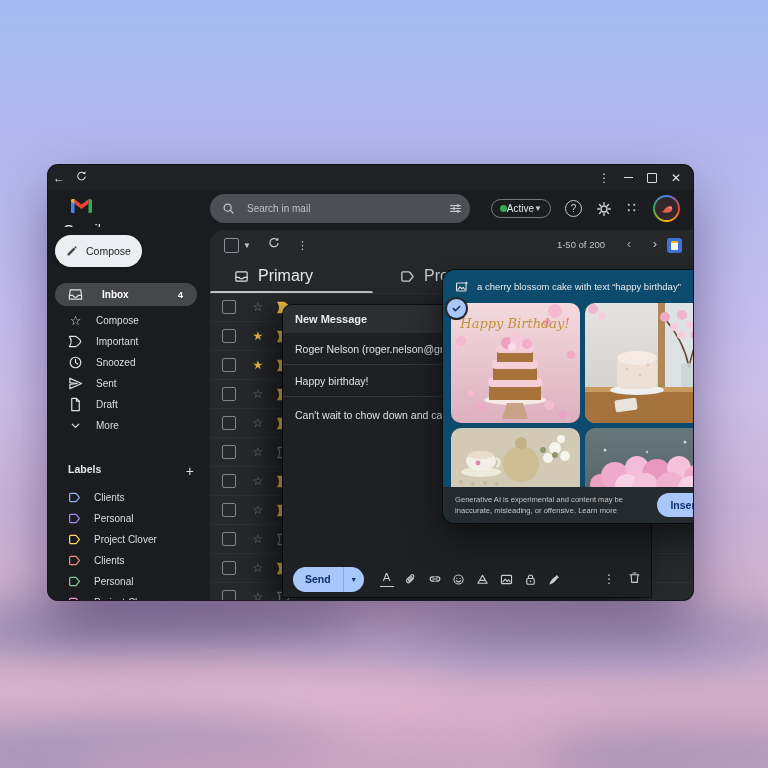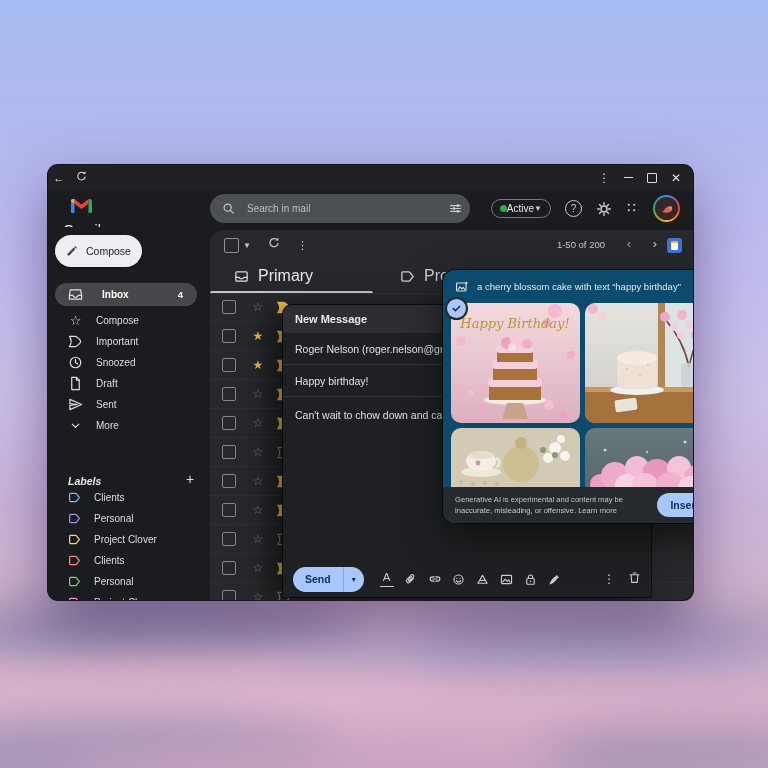--- a/index.html
+++ b/index.html
@@ -62,22 +62,22 @@
               background:#eceef3;color:#222;font-size:10.5px;display:flex;align-items:center;
               justify-content:center;gap:8px;box-shadow:0 1px 3px rgba(0,0,0,.4);}
   .navlist{position:absolute;left:0;top:52px;right:0;}
   .navitem{height:21px;display:flex;align-items:center;padding-left:20px;color:#dcdfe3;font-size:10px;gap:13px;}
   .navitem .nlabel{white-space:nowrap;}
   .inboxpill{position:absolute;left:7px;top:4px;width:142px;height:23px;border-radius:12px;
              background:#45474b;display:flex;align-items:center;padding-left:13px;gap:19px;
              color:#fff;font-size:10px;font-weight:bold;box-sizing:border-box;}
   .inboxcount{margin-left:auto;margin-right:14px;font-size:9.5px;font-weight:bold;}
   .navspacer{height:27px;}
-  .labelshdr{height:24px;display:flex;align-items:flex-end;padding:0 16px 0 20px;color:#e3e6e9;
-             font-size:10.5px;font-weight:bold;font-style:italic;}
+  .labelshdr{height:24px;display:flex;align-items:flex-start;padding:0 16px 0 20px;color:#e3e6e9;
+             font-size:10.5px;font-weight:bold;}
   .labelplus{margin-left:auto;font-size:14px;font-weight:normal;color:#dcdfe3;}
   .ic15{width:15px;height:15px;flex:none;}
   .ic13{width:13px;height:13px;flex:none;}
 
   
   .mainpane{flex:1;position:relative;margin-top:3px;background:#26282b;border-top-left-radius:14px;overflow:hidden;}
   .listtoolbar{position:absolute;left:0;top:0;right:0;height:30px;display:flex;align-items:center;
                color:#c3c7cc;}
   .selbox{width:13px;height:13px;border:1.5px solid #8d9197;border-radius:2px;margin-left:14px;}
   .tb-caret{font-size:8px;margin-left:4px;color:#c3c7cc;}
@@ -255,30 +255,30 @@
           </div>
           <div class="navitem">
             <svg class="ic15" viewBox="0 0 16 16">
                 <circle class="stg" cx="8" cy="8" r="5.6"></circle>
                 <path class="stg" d="M8 4.6V8l2.4 1.6"></path>
               </svg>
             <span class="nlabel">Snoozed</span>
           </div>
           <div class="navitem">
             <svg class="ic15" viewBox="0 0 16 16">
+                <path class="stg" d="M2 13.5 14.5 8 2 2.5V7l8 1-8 1z"></path>
+              </svg>
+            <span class="nlabel">Sent</span>
+          </div>
+          <div class="navitem">
+            <svg class="ic15" viewBox="0 0 16 16">
                 <path class="stg" d="M4 1.5h5l3 3v10H4z"></path>
                 <path class="stg" d="M9 1.5v3h3"></path>
               </svg>
             <span class="nlabel">Draft</span>
-          </div>
-          <div class="navitem">
-            <svg class="ic15" viewBox="0 0 16 16">
-                <path class="stg" d="M2 13.5 14.5 8 2 2.5V7l8 1-8 1z"></path>
-              </svg>
-            <span class="nlabel">Sent</span>
           </div>
           <div class="navitem">
             <svg class="ic15" viewBox="0 0 16 16">
                 <path class="stg" d="m4.5 6.5 3.5 3.5 3.5-3.5"></path>
               </svg>
             <span class="nlabel">More</span>
           </div>
           <div class="navspacer"></div>
           <div class="labelshdr">
             <span>Labels</span>

